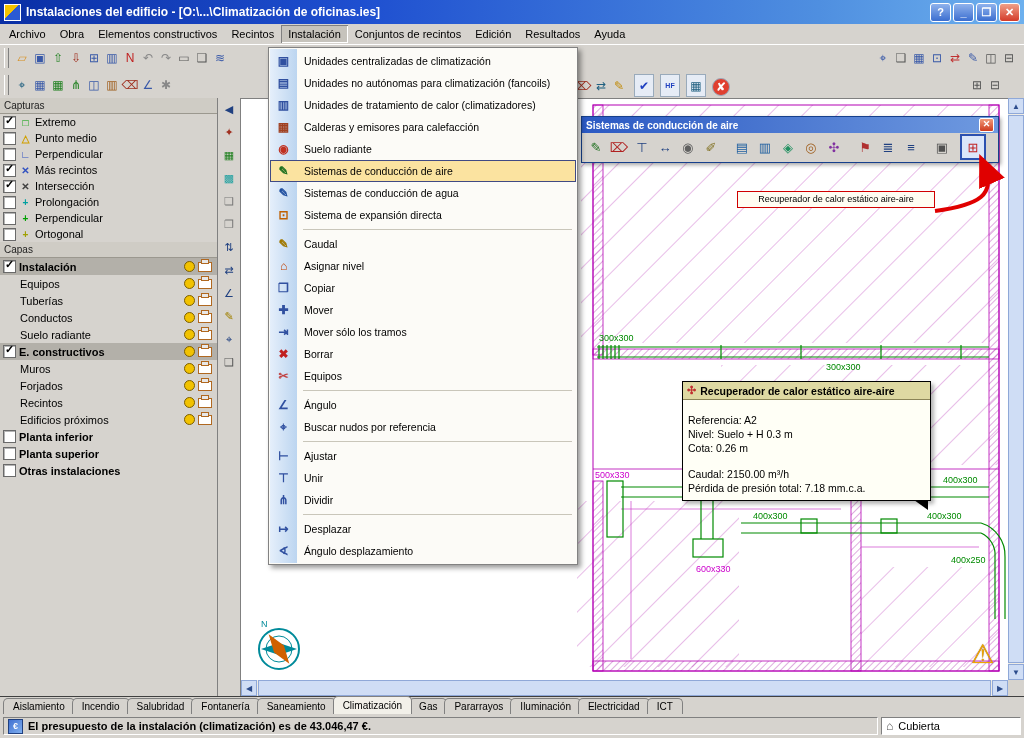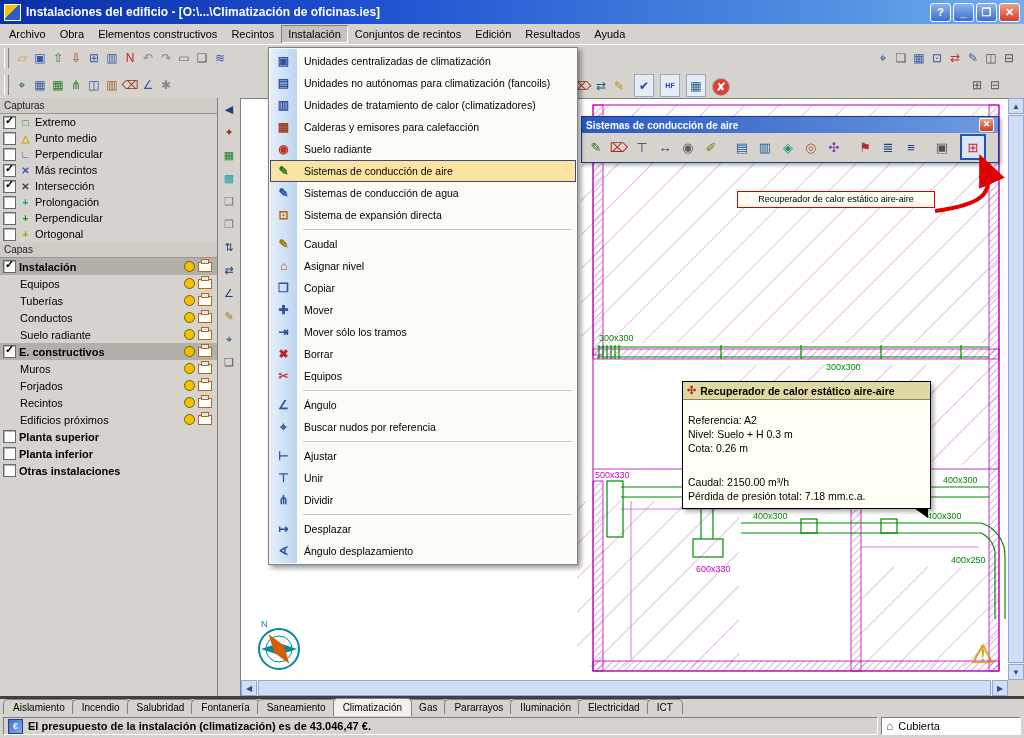--- a/index.html
+++ b/index.html
@@ -56,32 +56,32 @@
   .pal-ic.gap{margin-left:8px}
   .pal-ic.selected{outline:2px solid #2c50b0;background:#dbe6fa}
   
   .callout{position:absolute;left:496px;top:92px;width:196px;height:15px;background:#fffdf2;border:1px solid #d00000;font-size:9px;line-height:15px;text-align:center;white-space:nowrap;z-index:12}
   .arrow-svg{position:absolute;left:0;top:0;width:767px;height:582px;pointer-events:none;z-index:30}
   
   .infobox{position:absolute;left:441px;top:282px;width:247px;background:#fffff6;border:1px solid #000;box-shadow:3px 3px 4px rgba(0,0,0,.3);z-index:10}
   .ib-title{background:#ded9a2;border-bottom:1px solid #8a8456;font-weight:bold;font-size:10.5px;padding:2px 4px;display:flex;align-items:center;gap:4px;white-space:nowrap}
   .ib-ic{font-size:11px;color:#c03030}
   .ib-body{padding:13px 5px 5px;font-size:10.5px;line-height:14px}
-  .ib-line.gap{margin-top:20px}
+  .ib-line.gap{margin-top:12px}
   .ib-tail{position:absolute;right:2px;bottom:-10px;width:0;height:0;border-left:14px solid transparent;border-top:10px solid #000}
   .warning{position:absolute;left:730px;top:540px;font-size:26px;color:#f0a500;z-index:5;text-shadow:0 0 1px #7a5200}
   
   .hscroll{position:absolute;left:241px;top:680px;width:767px;height:16px;background:#efece4;display:flex}
   .vscroll{position:absolute;left:1008px;top:98px;width:16px;height:582px;background:#efece4;display:flex;flex-direction:column}
   .sbtn{width:16px;height:16px;background:#cfddf5;border:1px solid #8fa8d8;box-sizing:border-box;color:#2c4c8c;font-size:8px;display:flex;align-items:center;justify-content:center;flex:0 0 auto}
   .sthumb-h{flex:1;margin:0 1px;background:#cfddf5;border:1px solid #8fa8d8}
   .sthumb-v{flex:1;margin:1px 0;background:#cfddf5;border:1px solid #8fa8d8}
   .scorner{position:absolute;left:1008px;top:680px;width:16px;height:16px;background:#d6d3ce}
   
-  .tabsrow{position:absolute;left:0;top:696px;width:1024px;height:18px;background:#d6d3ce;border-top:3px solid #404040;display:flex;align-items:center;padding-left:3px;box-sizing:border-box}
+  .tabsrow{position:absolute;left:0;top:696px;width:1024px;height:18px;background:#d6d3ce;border-top:1px solid #404040;display:flex;align-items:flex-end;padding-left:3px;box-sizing:border-box}
   .tab{height:15px;line-height:15px;padding:0 9px;font-size:10px;background:#d6d3ce;border:1px solid #808080;border-bottom:none;border-radius:5px 5px 0 0;margin-right:-3px;white-space:nowrap}
   .tab.active{background:#f2f0e9;height:17px;line-height:17px;z-index:2;position:relative}
   
   .status{position:absolute;left:0;top:714px;width:1024px;height:24px;background:#d6d3ce;display:flex;align-items:center;gap:3px;padding:0 3px;box-sizing:border-box}
   .spanel{height:18px;display:flex;align-items:center;gap:5px;padding:0 4px;border:1px solid;border-color:#808080 #fff #fff #808080;box-sizing:border-box}
   .spanel.msg{flex:1;font-weight:bold}
   .spanel.right{width:140px;background:#fff}
   .budget-icon{width:13px;height:13px;background:linear-gradient(135deg,#4070d0,#80b0f0);border:1px solid #204080;color:#fff;font-size:9px;font-weight:bold;text-align:center;line-height:12px}
   .roof-icon{color:#555;font-size:12px}
   
@@ -448,27 +448,27 @@
 
         <div class="layer-row indent">
 
           <span class="layer-label">Edificios próximos</span>
           <span class="dot"></span>
           <span class="printer"></span>
         </div>
 
         <div class="layer-row bold">
           <span class="chk"></span>
-          <span class="layer-label">Planta superior</span>
+          <span class="layer-label">Planta inferior</span>
 
         </div>
 
         <div class="layer-row bold">
           <span class="chk"></span>
-          <span class="layer-label">Planta inferior</span>
+          <span class="layer-label">Planta superior</span>
 
         </div>
 
         <div class="layer-row bold">
           <span class="chk"></span>
           <span class="layer-label">Otras instalaciones</span>
 
         </div>
 
     </div>

